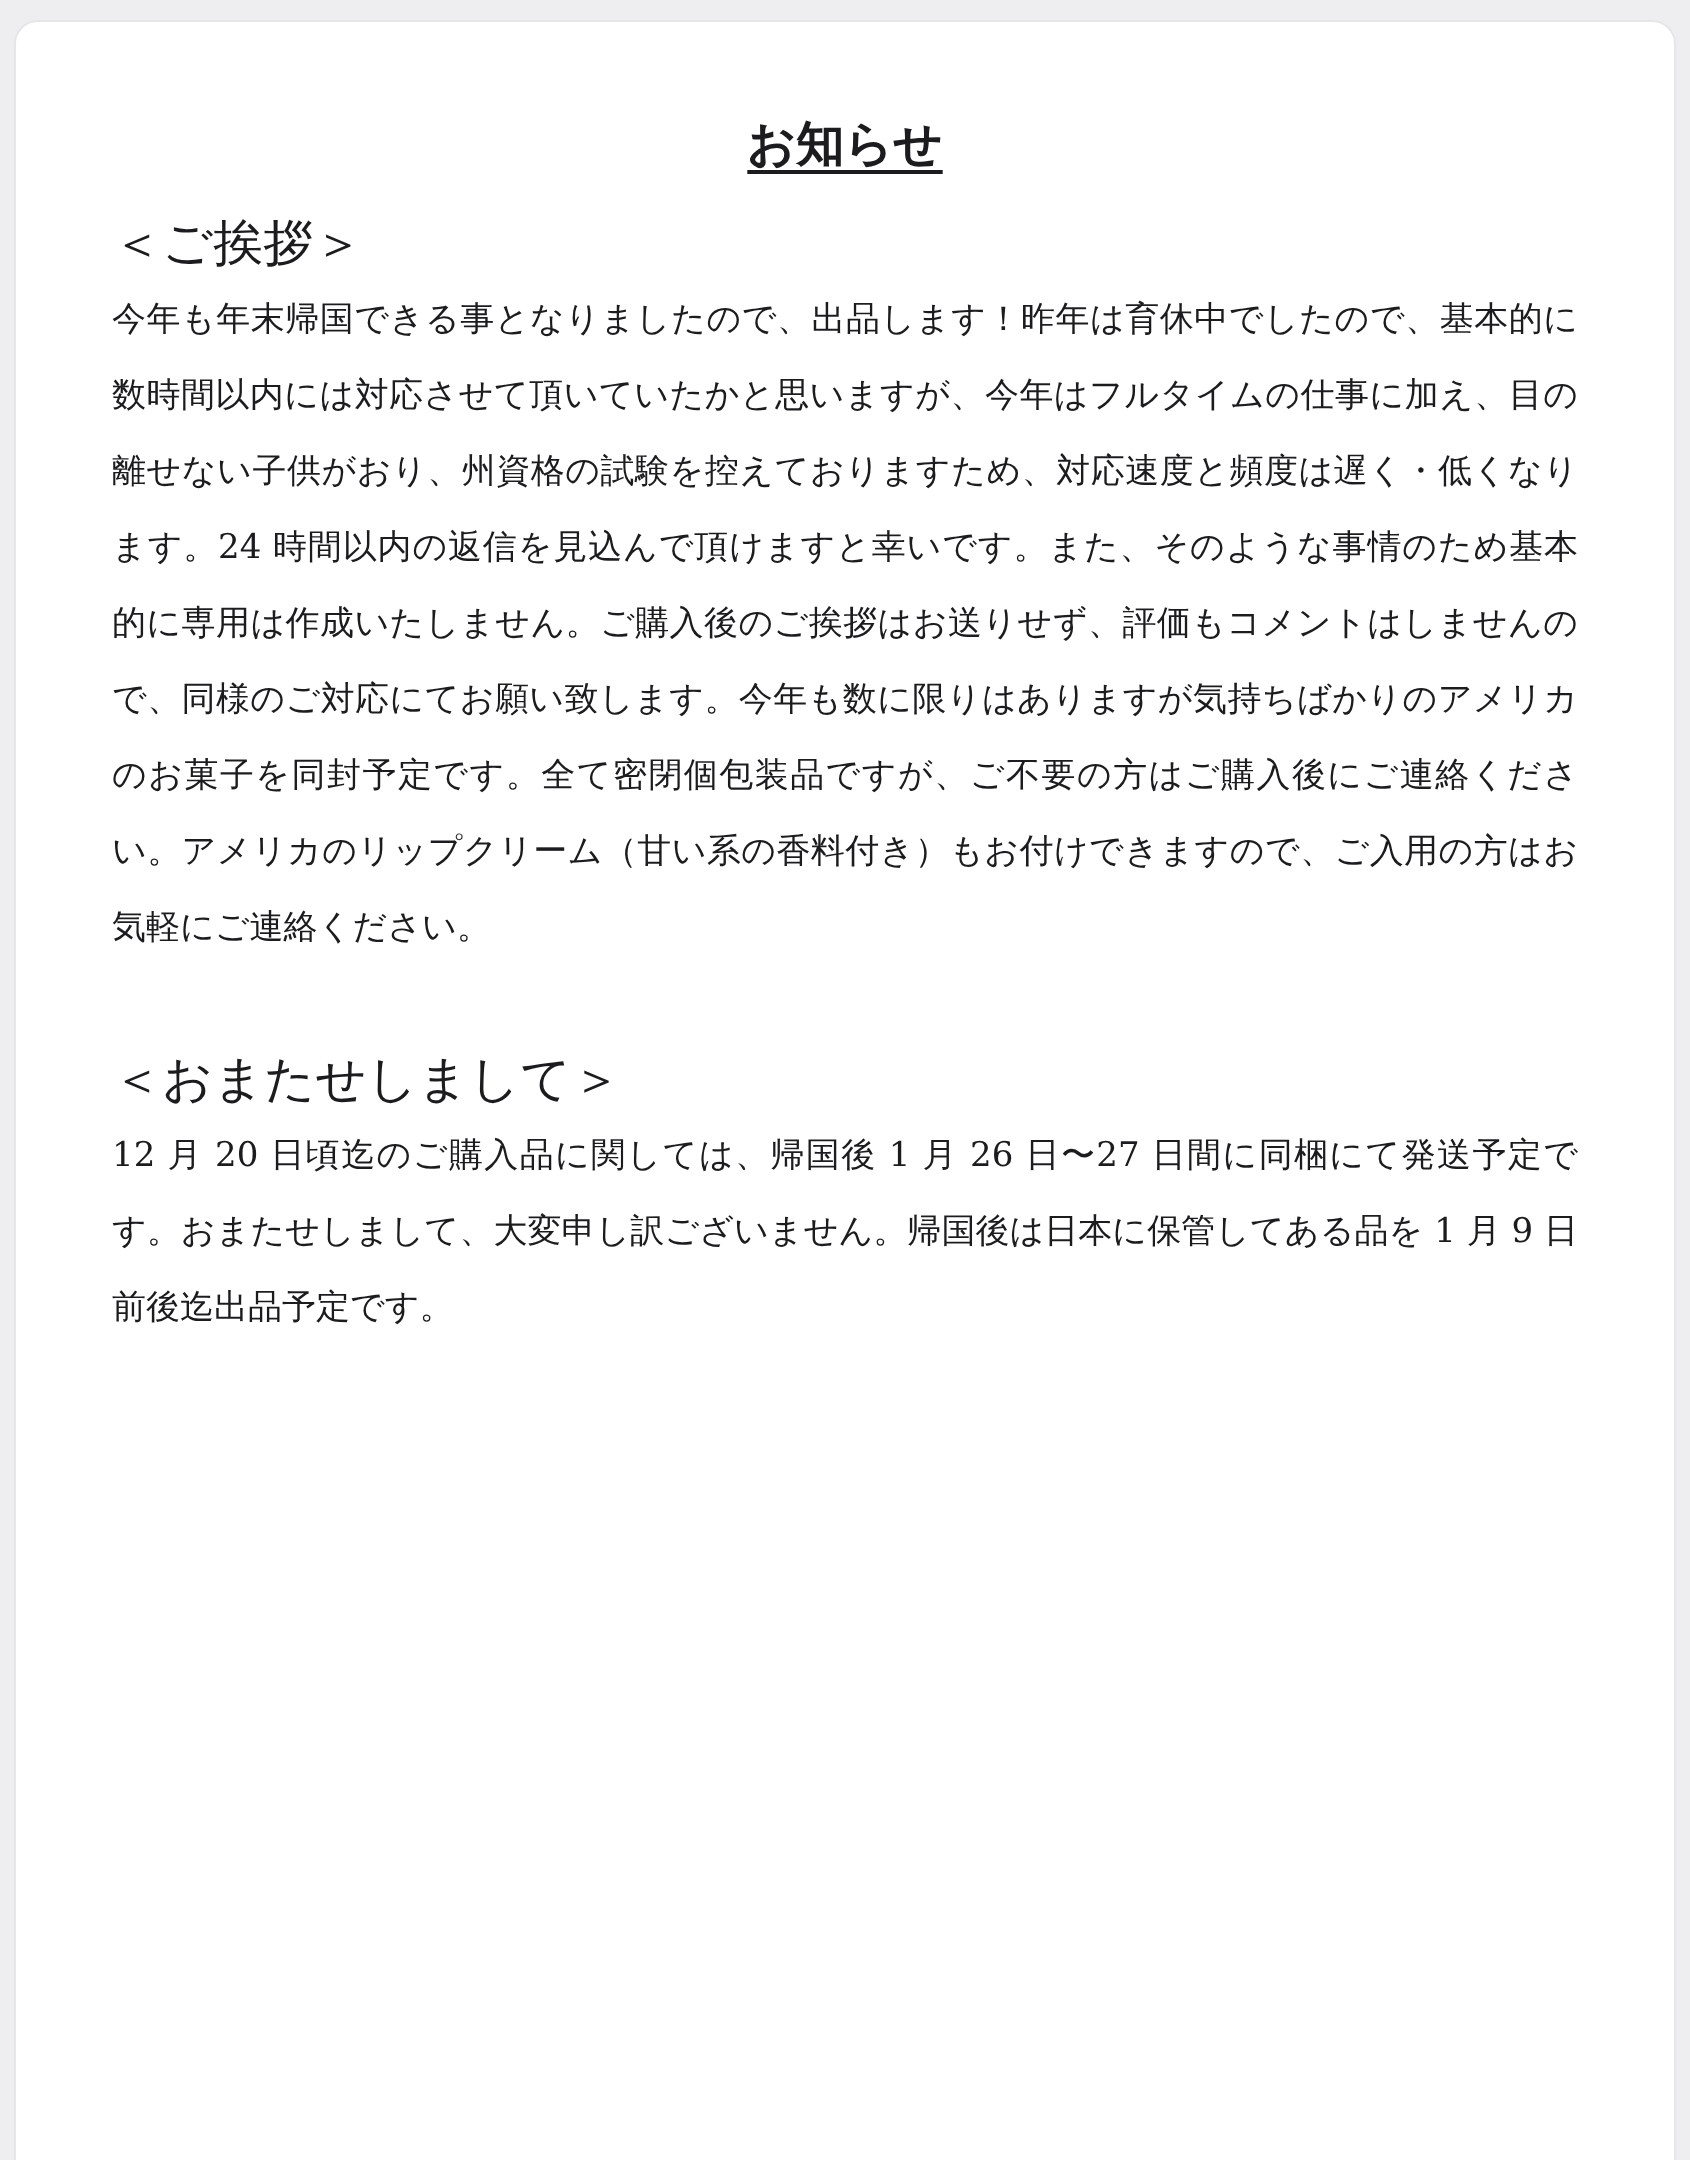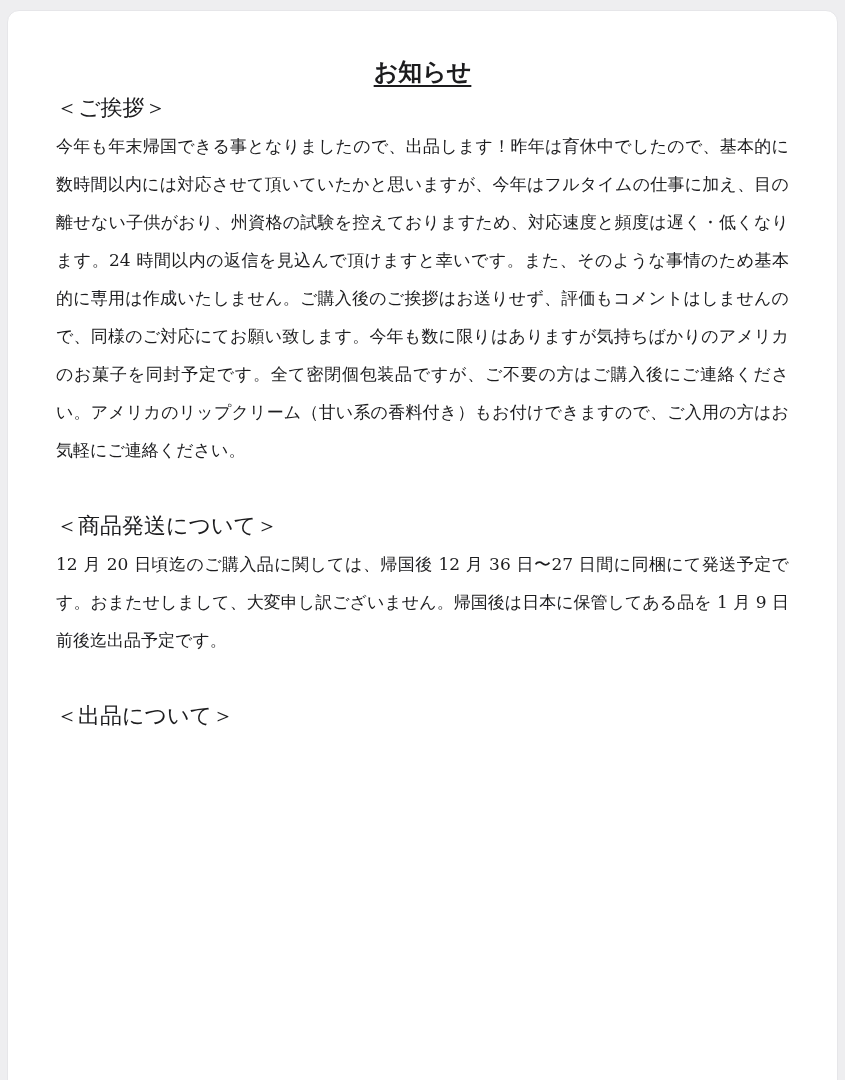--- a/index.html
+++ b/index.html
@@ -27,29 +27,30 @@
     background: var(--card-bg);
     border-radius: 12px;
     border: 1px solid #e6e6e9;
     padding: 44px 48px 0 48px;
   }
   .title {
     text-align: center;
     font-size: 24px;
     font-weight: bold;
     line-height: 34px;
+    margin-bottom: 14px;
   }
   .title span {
     text-decoration: underline;
     text-underline-offset: 5px;
     text-decoration-thickness: 1.5px;
   }
   .section { margin-bottom: 38px; }
   .section-heading {
-    font-size: 22px;
+    font-size: 25px;
     line-height: 38px;
   }
   .section-body, .closing {
     font-size: 17px;
     line-height: 38px;
     text-align: justify;
     text-justify: inter-character;
   }
 </style>
 </head>
@@ -60,21 +61,20 @@
   <h1 class="title">
     <span>お知らせ</span>
   </h1>
 
   <div class="section">
     <div class="section-heading">＜ご挨拶＞</div>
     <p class="section-body">今年も年末帰国できる事となりましたので、出品します！昨年は育休中でしたので、基本的に数時間以内には対応させて頂いていたかと思いますが、今年はフルタイムの仕事に加え、目の離せない子供がおり、州資格の試験を控えておりますため、対応速度と頻度は遅く・低くなります。24 時間以内の返信を見込んで頂けますと幸いです。また、そのような事情のため基本的に専用は作成いたしません。ご購入後のご挨拶はお送りせず、評価もコメントはしませんので、同様のご対応にてお願い致します。今年も数に限りはありますが気持ちばかりのアメリカのお菓子を同封予定です。全て密閉個包装品ですが、ご不要の方はご購入後にご連絡ください。アメリカのリップクリーム（甘い系の香料付き）もお付けできますので、ご入用の方はお気軽にご連絡ください。</p>
   </div>
 
   <div class="section">
-    <div class="section-heading">＜商品発送について＞</div>
-    <p class="section-body">12 月 20 日頃迄のご購入品に関しては、帰国後 12 月 36 日〜27 日間に同梱にて発送予定です。おまたせしまして、大変申し訳ございません。帰国後は日本に保管してある品を 1 月 9 日前後迄出品予定です。</p>
+    <div class="section-heading">＜おまたせしまして＞</div>
+    <p class="section-body">12 月 20 日頃迄のご購入品に関しては、帰国後 1 月 26 日〜27 日間に同梱にて発送予定です。おまたせしまして、大変申し訳ございません。帰国後は日本に保管してある品を 1 月 9 日前後迄出品予定です。</p>
   </div>
 
   <div class="section">
-    <div class="section-heading">＜出品について＞</div>
   </div>
 
 </div>
 
 </body></html>

